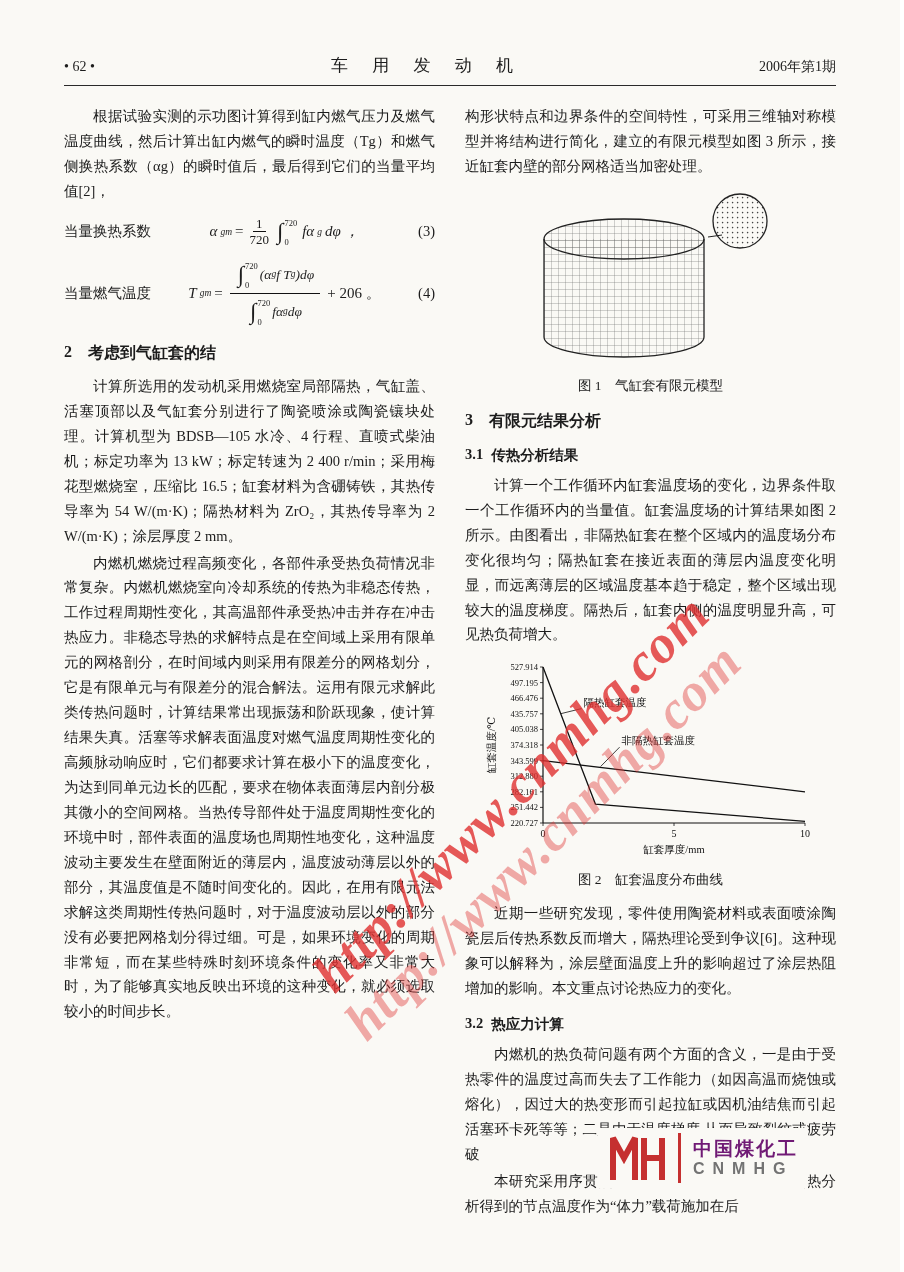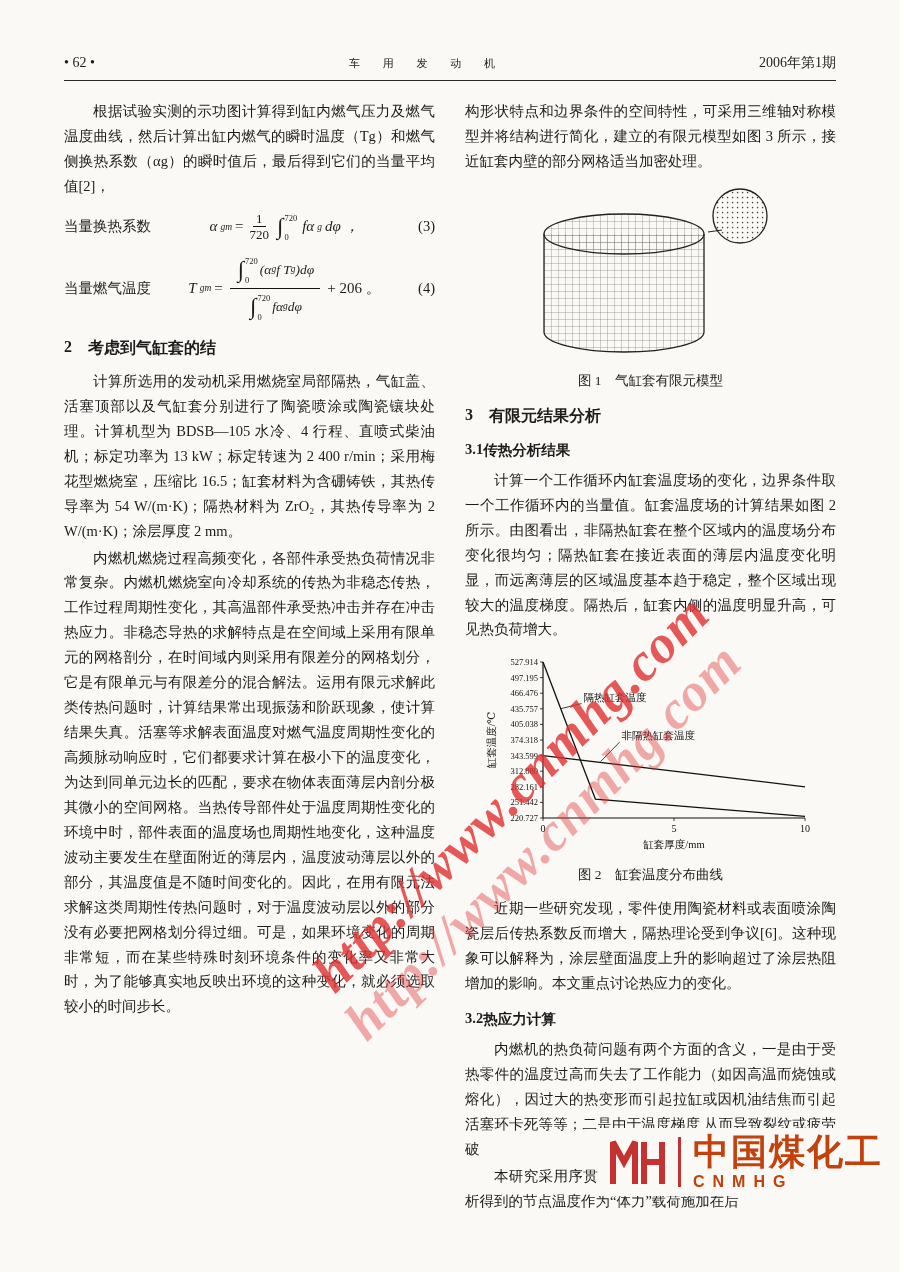--- a/index.html
+++ b/index.html
@@ -1,29 +1,29 @@
 <!DOCTYPE html>
 <html><head>
 <meta charset="utf-8">
 <style>
   html,body{margin:0;padding:0;}
   .page{position:relative;width:900px;height:1272px;background:#faf9f5;overflow:hidden;
         color:#1c1c1c;font-family:"Liberation Serif","DejaVu Serif",serif;}
   
   .header{display:flex;justify-content:space-between;align-items:baseline;
           padding:54px 64px 0 64px;font-size:14px;}
-  .header .journal{letter-spacing:10px;font-size:11px;}
+  .header .journal{letter-spacing:10px;font-size:17px;}
   .rule{border-top:1.5px solid #2a2a2a;margin:8px 64px 18px 64px;}
   
   .cols{display:flex;gap:30px;padding:0 64px;}
   .col{flex:1;min-width:0;}
   p.para{font-size:14.5px;line-height:1.72;text-align:justify;text-indent:2em;margin:0 0 2px 0;}
   
   .sec-h{display:flex;gap:16px;font-weight:bold;font-size:16px;margin:16px 0 10px 0;}
-  .sec-h2{display:flex;gap:0;font-weight:bold;font-size:14.5px;margin:14px 0 8px 0;}
+  .sec-h2{display:flex;gap:8px;font-weight:bold;font-size:14.5px;margin:14px 0 8px 0;}
   
   .formula{display:flex;align-items:center;margin:12px 0;font-size:14.5px;}
   .f-label{flex:none;}
   .f-math{flex:1;display:inline-flex;align-items:center;justify-content:center;gap:3px;font-size:15px;}
   .f-no{flex:none;}
   .var{font-style:italic;}
   sub.ss{font-size:9.5px;font-style:italic;}
   .frac{display:inline-flex;flex-direction:column;align-items:center;font-size:13px;line-height:1.2;margin:0 3px;}
   .frac .top{border-bottom:1px solid #111;padding:0 3px;}
   .bigfrac{display:inline-flex;flex-direction:column;align-items:center;font-size:13.5px;line-height:1.25;margin:0 4px;}
@@ -40,22 +40,22 @@
   .watermark{position:absolute;color:#e03030;font-style:italic;font-weight:bold;
              font-size:54px;white-space:nowrap;letter-spacing:1px;pointer-events:none;
              transform:rotate(-45deg);transform-origin:0 0;z-index:5;}
   .wm1{left:300px;top:960px;opacity:.8;}
   .wm2{left:332px;top:1008px;opacity:.4;}
   
   .logo{position:absolute;left:598px;top:1128px;display:flex;align-items:center;gap:12px;
         background:#faf9f5;padding:4px 10px;z-index:6;}
   .logo-divider{width:3px;height:50px;background:#c53030;}
   .logo-stack{display:flex;flex-direction:column;line-height:1.15;}
-  .logo-cn{font-size:36px;font-weight:700;color:#c2410c;letter-spacing:2px;}
-  .logo-en{font-size:16px;color:#c2410c;letter-spacing:8px;font-weight:700;
+  .logo-cn{font-size:19px;font-weight:700;color:#701a75;letter-spacing:2px;}
+  .logo-en{font-size:16px;color:#737373;letter-spacing:8px;font-weight:700;
            font-family:"Liberation Sans","DejaVu Sans",sans-serif;}
 </style>
 </head>
 <body>
 
 <div class="page">
 
   <div class="header">
     <span>• 62 •</span>
     <span class="journal">车 用 发 动 机</span>

